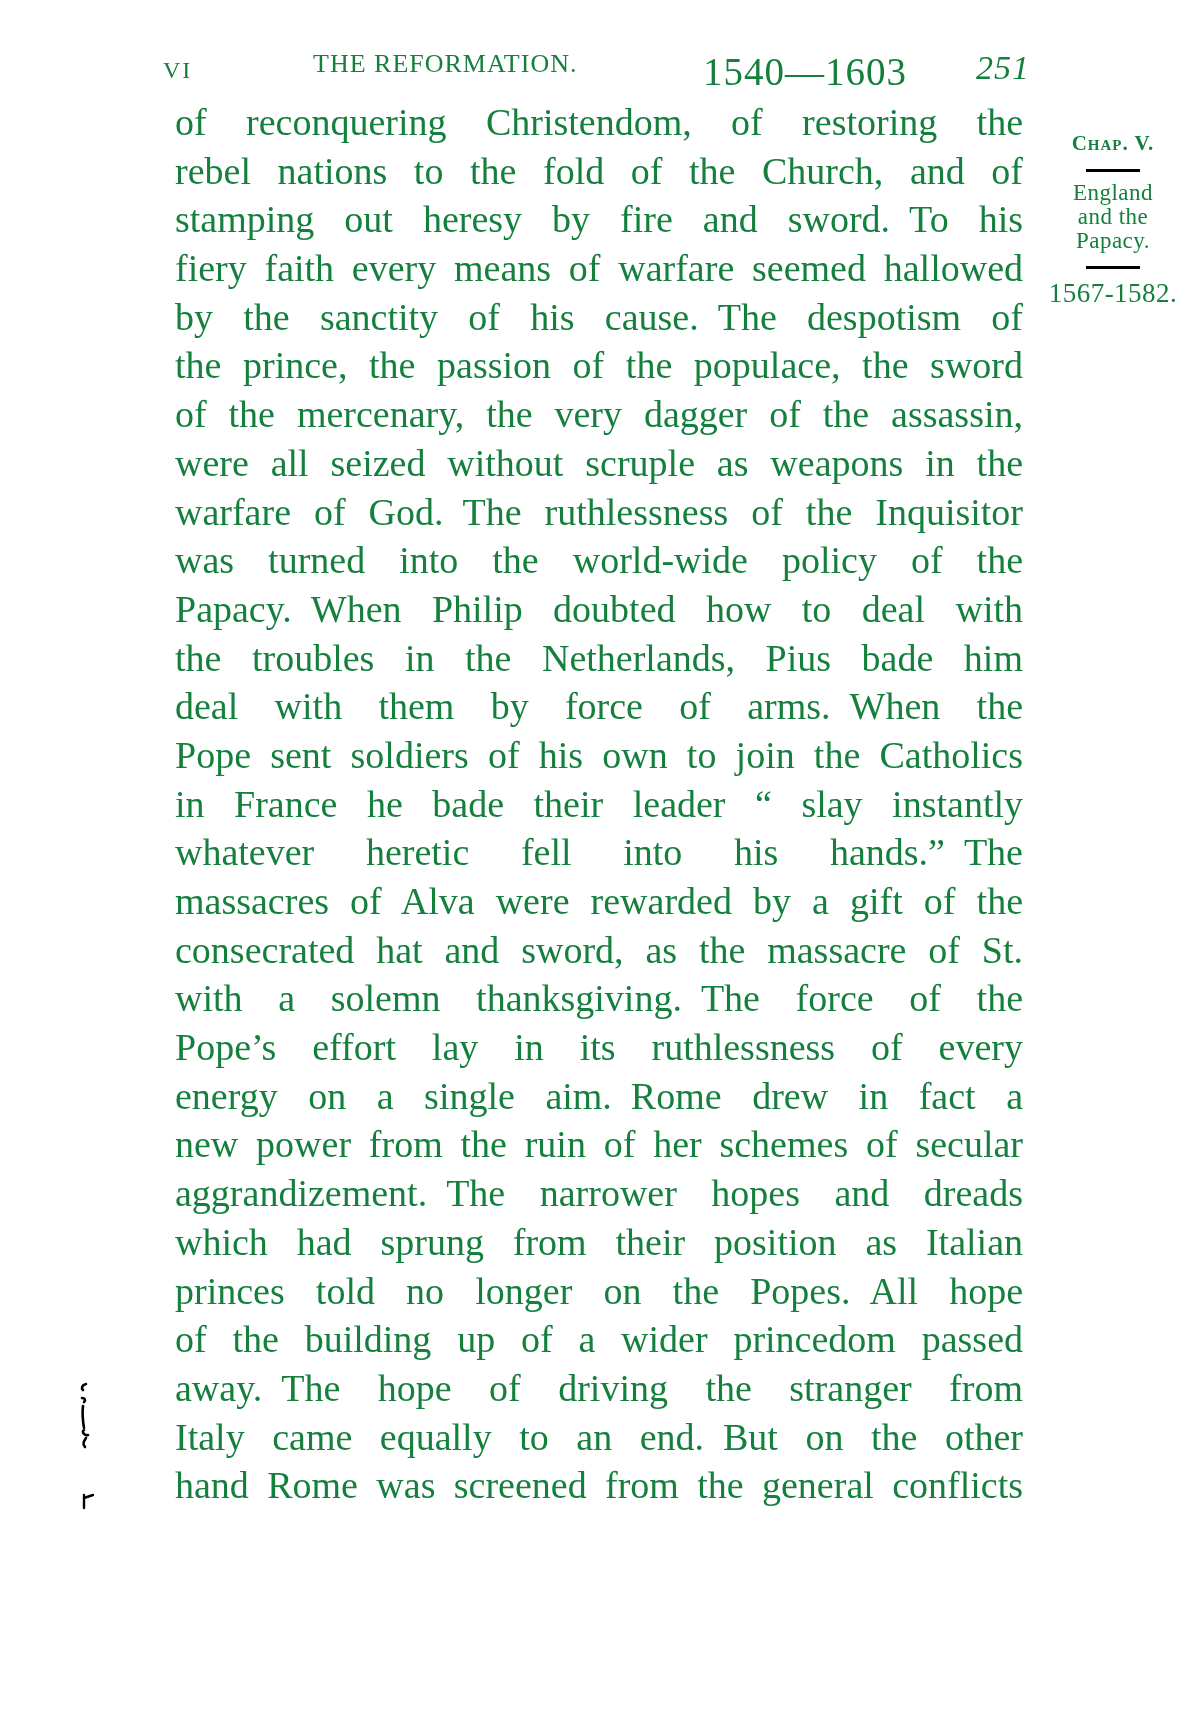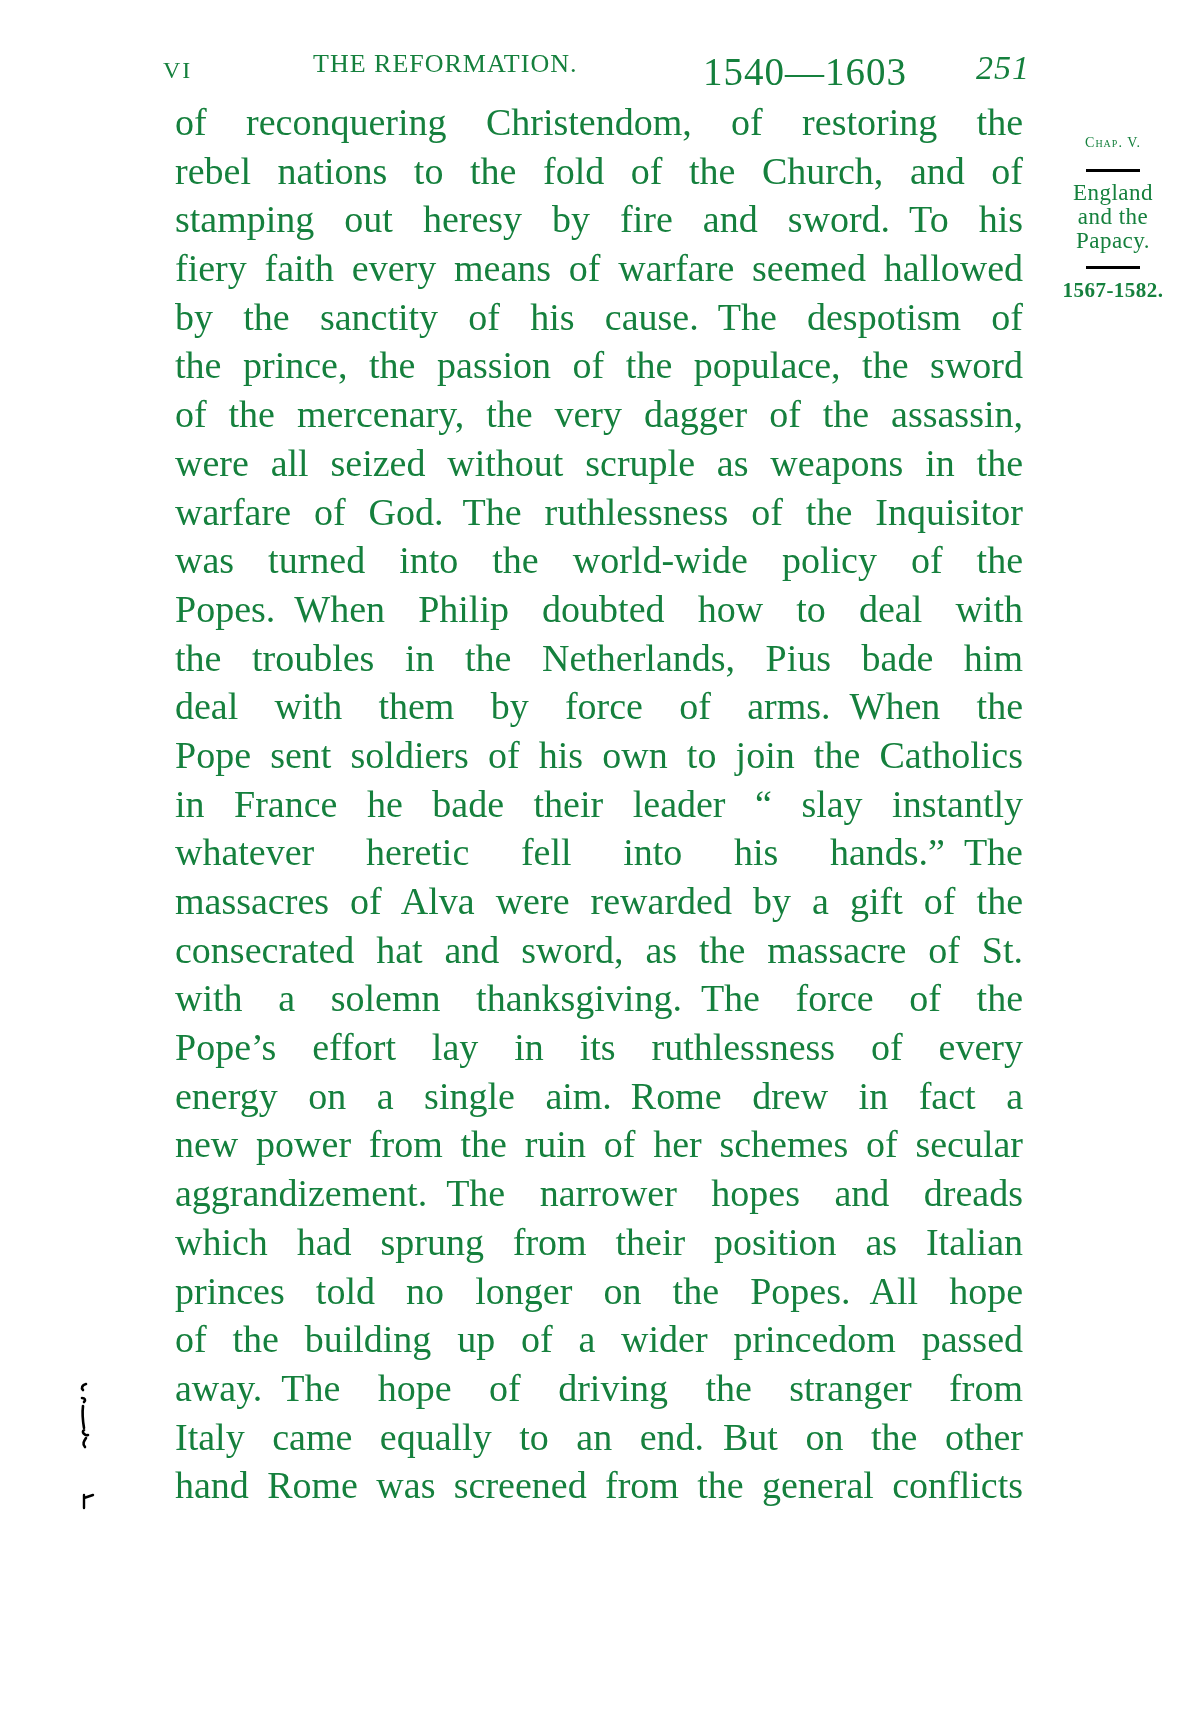--- a/index.html
+++ b/index.html
@@ -29,24 +29,24 @@
     text-align-last:justify;
     text-justify:inter-word;
     overflow:visible;
     white-space:normal;
   }
   
   .margin-notes {
     position:absolute; left:1046px; top:130px; width:134px;
     text-align:center;
   }
-  .chap-label { font-size:14px; line-height:26px; font-variant:small-caps; letter-spacing:1px; }
+  .chap-label { font-size:21px; line-height:26px; font-variant:small-caps; letter-spacing:1px;font-weight:bold; }
   .margin-rule { width:54px; height:3px; background:#000; border:0; margin:13px auto 9px auto; }
   .sidenote-line { font-size:23px; font-weight:normal; line-height:24px; letter-spacing:0.5px; }
-  .margin-dates { font-size:21px; font-weight:bold; letter-spacing:0.5px; margin-top:9px; }
+  .margin-dates { font-size:27px; font-weight:normal; letter-spacing:0.5px; margin-top:9px; }
   
   .ink { position:absolute; }
   .ink-squiggle { left:72px; top:1380px; }
   .ink-tick { left:80px; top:1492px; }
 </style>
 </head>
 <body>
 
 <div class="page">
 
@@ -59,21 +59,21 @@
       <div class="line">of reconquering Christendom, of restoring the</div>
       <div class="line">rebel nations to the fold of the Church, and of</div>
       <div class="line">stamping out heresy by fire and sword. To his</div>
       <div class="line">fiery faith every means of warfare seemed hallowed</div>
       <div class="line">by the sanctity of his cause. The despotism of</div>
       <div class="line">the prince, the passion of the populace, the sword</div>
       <div class="line">of the mercenary, the very dagger of the assassin,</div>
       <div class="line">were all seized without scruple as weapons in the</div>
       <div class="line">warfare of God. The ruthlessness of the Inquisitor</div>
       <div class="line">was turned into the world-wide policy of the</div>
-      <div class="line">Popes. When Philip doubted how to deal with</div>
+      <div class="line">Papacy. When Philip doubted how to deal with</div>
       <div class="line">the troubles in the Netherlands, Pius bade him</div>
       <div class="line">deal with them by force of arms. When the</div>
       <div class="line">Pope sent soldiers of his own to join the Catholics</div>
       <div class="line">in France he bade their leader “ slay instantly</div>
       <div class="line">whatever heretic fell into his hands.” The</div>
       <div class="line">massacres of Alva were rewarded by a gift of the</div>
       <div class="line">consecrated hat and sword, as the massacre of St.</div>
       <div class="line">with a solemn thanksgiving. The force of the</div>
       <div class="line">Pope’s effort lay in its ruthlessness of every</div>
       <div class="line">energy on a single aim. Rome drew in fact a</div>

